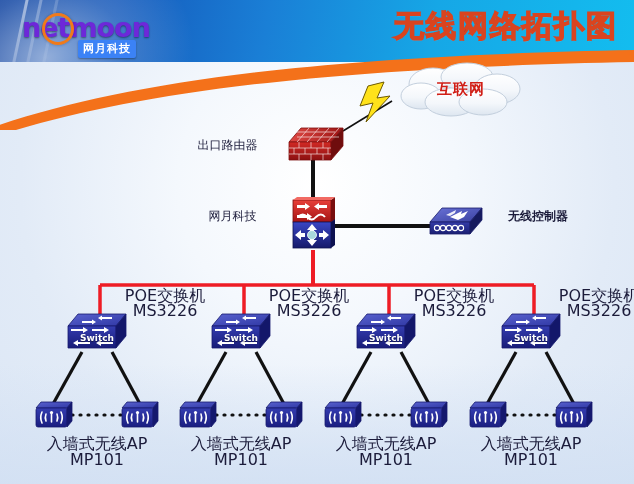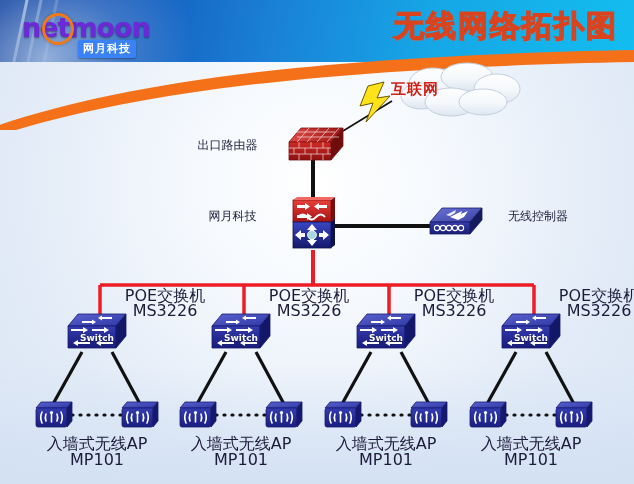--- a/index.html
+++ b/index.html
@@ -92,21 +92,21 @@
     color:#1b1b3a;
     font-size:16px;line-height:14px;
     text-align:center;white-space:nowrap;
   }
   .lbl.left{}
 
   
   .cloud{position:absolute;left:391px;top:62px;width:140px;height:56px;}
   .cloud-text{
     position:absolute;left:391px;top:80px;width:140px;
-    text-align:left;
+    text-align:center;
     font-family:"DejaVu Sans","Liberation Sans",sans-serif;
     font-size:15px;font-weight:bold;color:#d01f17;
     letter-spacing:1px;
     text-shadow:0 1px 1px rgba(255,255,255,.8);
   }
 
   
   .dev{position:absolute;}
   .dev svg{display:block;}
 
@@ -313,21 +313,21 @@
 
       <g fill="none" stroke="#ffffff" stroke-width="1.1">
         <circle cx="9" cy="22" r="2.6"></circle>
           <circle cx="15" cy="22" r="2.6"></circle>
         <circle cx="21" cy="22" r="2.6"></circle>
           <circle cx="27" cy="22" r="2.6"></circle>
         <circle cx="33" cy="22" r="2.6"></circle>
       </g>
     </svg>
   </div>
-  <div class="lbl" style="left:478px;top:208px;width:120px;font-size:12px;line-height:16px;">
+  <div class="lbl" style="left:478px;top:208px;width:120px;font-size:12px;line-height:16px;font-weight:bold;">
     <div>无线控制器</div>
   </div>
 
   <div class="dev" style="left:66px;top:312px;">
     <svg width="62" height="42" viewBox="0 0 62 42">
       <defs>
         <linearGradient id="swTop" x1="0" y1="0" x2="1" y2="1">
           <stop offset="0%" stop-color="#5a63cf"></stop>
             <stop offset="100%" stop-color="#2f37a4"></stop>
         </linearGradient>

